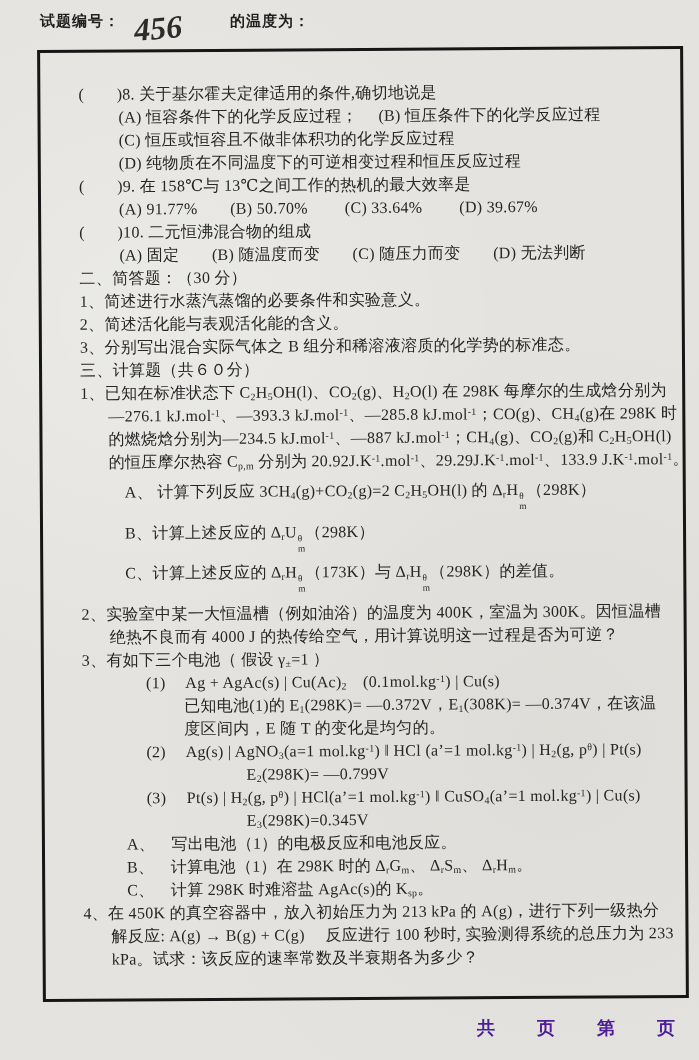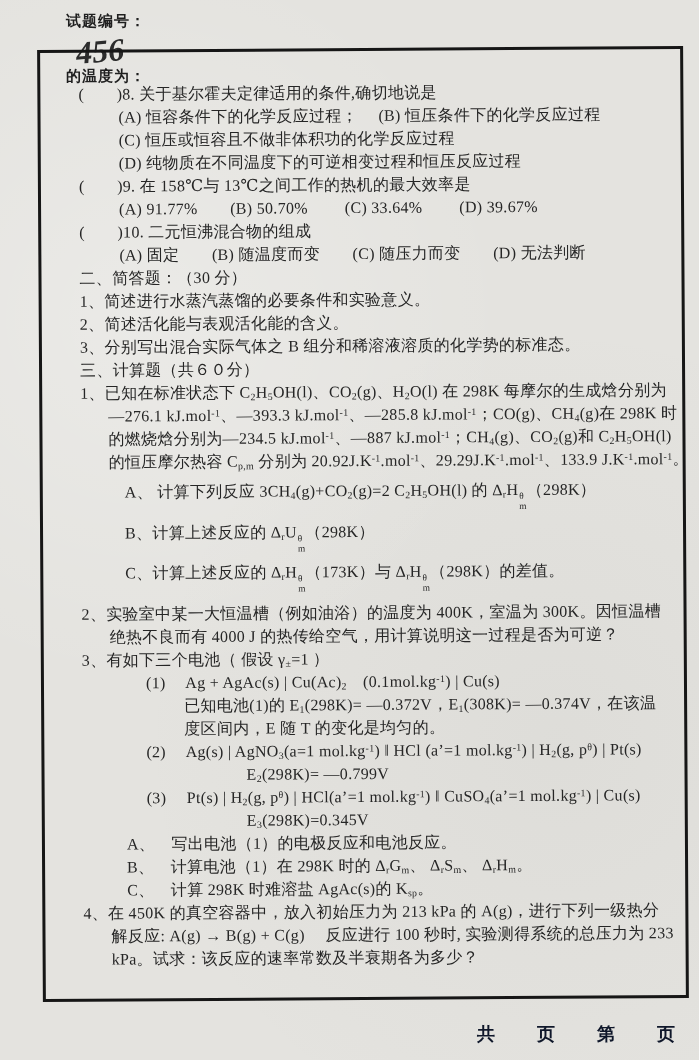--- a/index.html
+++ b/index.html
@@ -5,21 +5,21 @@
   html,body{margin:0;padding:0;}
   body{
     width:699px;height:1060px;position:relative;overflow:hidden;
     background:#e4e3df;
     background-image:
       radial-gradient(circle at 20% 30%, rgba(255,255,255,.25), transparent 40%),
       radial-gradient(circle at 80% 70%, rgba(120,120,115,.06), transparent 45%);
     font-family:"Liberation Serif","DejaVu Serif",serif;
     color:#262626;
   }
-  .header{position:absolute;top:12px;left:40px;display:flex;align-items:flex-end;flex-direction:column;}
+  .header{position:absolute;top:12px;left:40px;display:flex;}
   .hdr-label{font-size:15px;font-weight:700;letter-spacing:1px;color:#1f1f1f;padding-bottom:4px;}
   .hdr-value{font-size:32px;font-style:italic;font-weight:600;color:#2c2c2c;
     margin:0 22px 0 14px;transform:rotate(-5deg);line-height:1;}
   .hdr-label2{margin-left:26px;}
   .sheet{
     position:absolute;left:40px;top:48px;width:646px;height:952px;
     border:3px solid #161616;transform:rotate(-0.35deg);
     box-sizing:border-box;padding:30px 14px 0 38px;
   }
   .ln{font-size:16px;line-height:23px;letter-spacing:.3px;white-space:nowrap;}
@@ -28,22 +28,22 @@
   .sub1{padding-left:44px;}
   .gap{margin-top:7px;}
   .cell{padding-left:64px;}
   .cellnote{padding-left:102px;}
   .eline{padding-left:164px;}
   sub{font-size:.62em;vertical-align:-.25em;line-height:0;}
   sup{font-size:.62em;vertical-align:.45em;line-height:0;}
   .ss{display:inline-flex;flex-direction:column;font-size:.58em;line-height:1.05;
       vertical-align:-.45em;margin-left:1px;}
   .footer{
-    position:absolute;bottom:14px;right:22px;font-size:18px;font-weight:600;
-    letter-spacing:2px;color:#0f172a;
+    position:absolute;bottom:20px;right:22px;font-size:18px;font-weight:600;
+    letter-spacing:2px;color:#4c1d95;
   }
 </style>
 </head>
 <body>
 
 <div class="header">
   <span class="hdr-label">试题编号：</span>
   <span class="hdr-value">456</span>
   <span class="hdr-label hdr-label2">的温度为：</span>
 </div>

